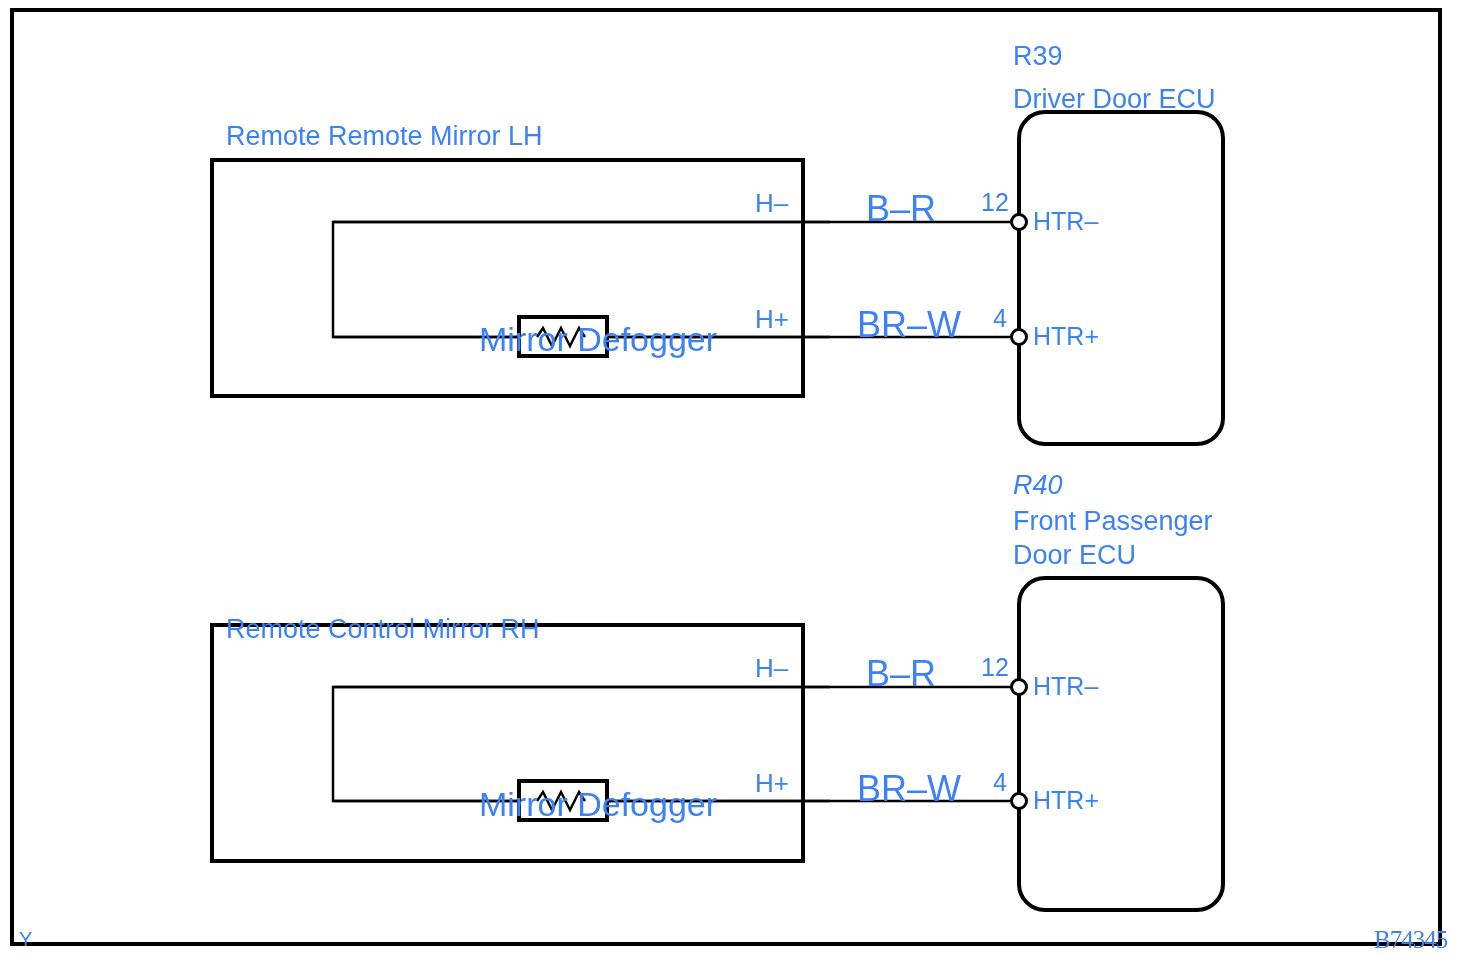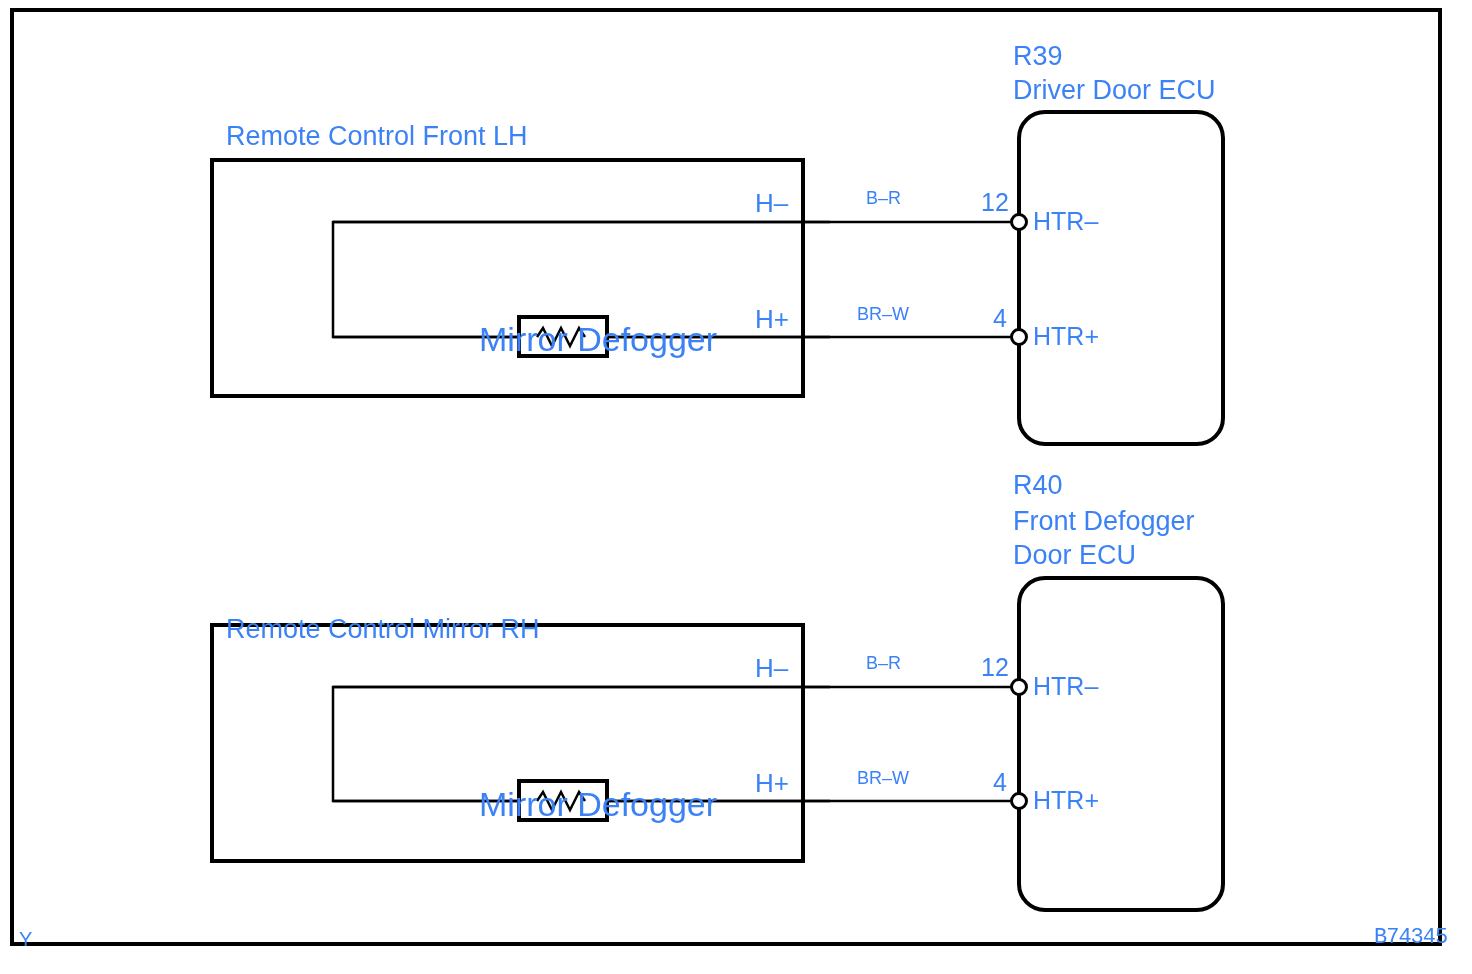--- a/index.html
+++ b/index.html
@@ -50,35 +50,35 @@
   .lbl-ecu {
     font-size: 27px;
   }
   .lbl-pinname {
     font-size: 25px;
   }
   .lbl-term {
     font-size: 26px;
   }
   .lbl-wire {
-    font-size: 18px;
+    font-size: 36px;
   }
   .lbl-pinnum {
     font-size: 25px;
   }
   .lbl-defog {
     font-size: 34px;
     margin-top: 44px;
   }
   .lbl-corner {
     font-size: 20px;
   }
   .lbl-code {
-    font-size: 22px;
-    font-family: Liberation Mono, monospace;
+    font-size: 25px;
+    font-family: Liberation Serif, serif;
     letter-spacing: -1px;
   }
 </style>
 </head>
 <body>
 
 <div id="page">
 
   <div id="frame"></div>
 
@@ -108,21 +108,21 @@
     <line x1="333" y1="801" x2="1019" y2="801" stroke="#000" stroke-width="2.5"></line>
 
     <rect x="519" y="781" width="88" height="39" fill="#fff" stroke="#000" stroke-width="4"></rect>
     <polyline points="537,801 543,792 552,810 561,792 570,810 579,792 585,801" fill="none" stroke="#000" stroke-width="2.5" stroke-linejoin="miter" stroke-linecap="butt"></polyline>
 
     <rect x="1019" y="578" width="204" height="332" rx="26" ry="26" fill="none" stroke="#000" stroke-width="4"></rect>
     <circle cx="1019" cy="687" r="7.5" fill="#fff" stroke="#000" stroke-width="3"></circle>
     <circle cx="1019" cy="801" r="7.5" fill="#fff" stroke="#000" stroke-width="3"></circle>
   </svg>
 
-  <div class="lbl lbl-title" style="left:226px; top:121px;">Remote Control Front LH</div>
+  <div class="lbl lbl-title" style="left:226px; top:121px;">Remote Remote Mirror LH</div>
 
   <div class="lbl lbl-defog" style="left:479px; top:275px;">Mirror Defogger</div>
 
   <div class="lbl lbl-term" style="left:755px; top:188px;">H–</div>
 
   <div class="lbl lbl-term" style="left:755px; top:304px;">H+</div>
 
   <div class="lbl lbl-wire" style="left:866px; top:188px;">B–R</div>
 
   <div class="lbl lbl-wire" style="left:857px; top:304px;">BR–W</div>
@@ -130,21 +130,21 @@
   <div class="lbl lbl-pinnum" style="left:981px; top:188px;">12</div>
 
   <div class="lbl lbl-pinnum" style="left:993px; top:304px;">4</div>
 
   <div class="lbl lbl-pinname" style="left:1033px; top:207px;">HTR–</div>
 
   <div class="lbl lbl-pinname" style="left:1033px; top:322px;">HTR+</div>
 
   <div class="lbl lbl-ecu" style="left:1013px; top:41px;">R39</div>
 
-  <div class="lbl lbl-ecu" style="left:1013px; top:75px;">Driver Door ECU</div>
+  <div class="lbl lbl-ecu" style="left:1013px; top:84px;">Driver Door ECU</div>
 
   <div class="lbl lbl-title" style="left:226px; top:586px;margin-top:28px;">Remote Control Mirror RH</div>
 
   <div class="lbl lbl-defog" style="left:479px; top:740px;">Mirror Defogger</div>
 
   <div class="lbl lbl-term" style="left:755px; top:653px;">H–</div>
 
   <div class="lbl lbl-term" style="left:755px; top:768px;">H+</div>
 
   <div class="lbl lbl-wire" style="left:866px; top:653px;">B–R</div>
@@ -152,23 +152,23 @@
   <div class="lbl lbl-wire" style="left:857px; top:768px;">BR–W</div>
 
   <div class="lbl lbl-pinnum" style="left:981px; top:653px;">12</div>
 
   <div class="lbl lbl-pinnum" style="left:993px; top:768px;">4</div>
 
   <div class="lbl lbl-pinname" style="left:1033px; top:672px;">HTR–</div>
 
   <div class="lbl lbl-pinname" style="left:1033px; top:786px;">HTR+</div>
 
-  <div class="lbl lbl-ecu" style="left:1013px; top:470px;">R40</div>
+  <div class="lbl lbl-ecu" style="left:1013px; top:470px;font-style:italic;">R40</div>
 
-  <div class="lbl lbl-ecu" style="left:1013px; top:506px;">Front Defogger</div>
+  <div class="lbl lbl-ecu" style="left:1013px; top:506px;">Front Passenger</div>
 
   <div class="lbl lbl-ecu" style="left:1013px; top:540px;">Door ECU</div>
 
   <div class="lbl lbl-corner" style="left:19px; top:928px;">Y</div>
 
   <div class="lbl lbl-code" style="left:1374px; top:925px;">B74345</div>
 
 </div>
 
 </body></html>

